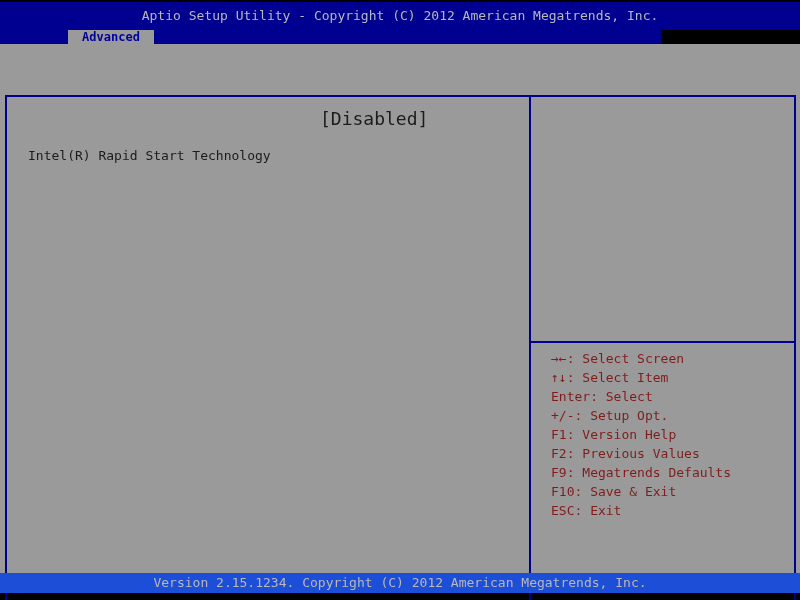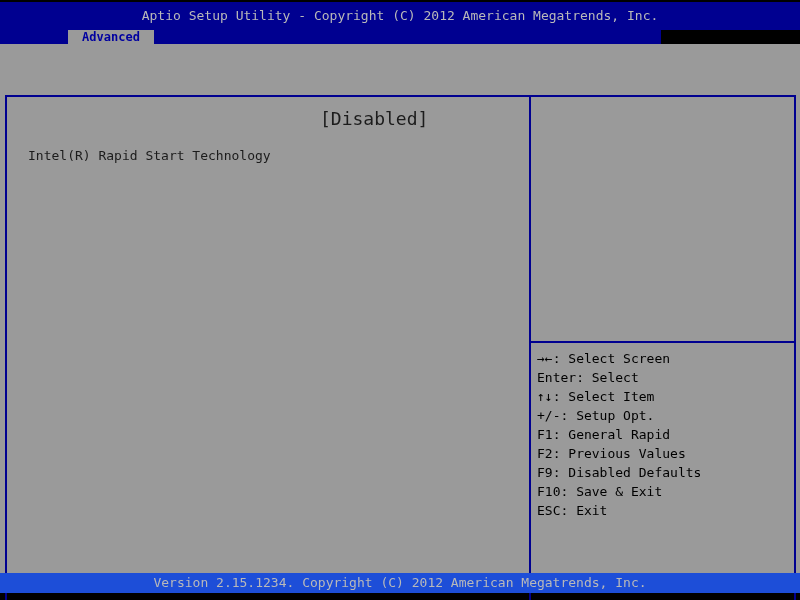--- a/index.html
+++ b/index.html
@@ -25,21 +25,21 @@
 
   
   .item-row{position:absolute;left:0;top:11px;width:522px;height:16px;}
   .item-label{position:absolute;left:21px;top:0;font-size:13px;color:#1c1c1c;white-space:pre;margin-top:40px;}
   .item-value{position:absolute;left:313px;top:0;font-size:18px;color:#1c1c1c;white-space:pre;}
 
   
   .help-desc{position:absolute;left:524px;top:0;width:263px;height:244px;}
   .hdivider{position:absolute;left:524px;top:244px;width:263px;height:2px;background:#000090;}
   .help-keys{position:absolute;left:530px;top:252px;width:257px;}
-  .help-line{font-size:13px;line-height:19px;color:#000000;white-space:pre;}
+  .help-line{font-size:13px;line-height:19px;color:#7f1d1d;white-space:pre;margin-left:14px;}
 
   
   .footer{position:absolute;left:0;top:573px;width:800px;height:20px;background:#1d4ed8;}
   .footer .version{width:100%;text-align:center;line-height:20px;font-size:13px;color:#b9b9b9;}
 </style>
 </head>
 <body>
 
 <div class="screen">
 
@@ -59,26 +59,26 @@
         <span class="item-value">[Disabled]</span>
       </div>
 
       <div class="vdivider"></div>
 
       <div class="help-desc"></div>
       <div class="hdivider"></div>
 
       <div class="help-keys">
         <div class="help-line">→←: Select Screen</div>
+        <div class="help-line">↑↓: Select Item</div>
         <div class="help-line">Enter: Select</div>
-        <div class="help-line">↑↓: Select Item</div>
         <div class="help-line">+/-: Setup Opt.</div>
-        <div class="help-line">F1: General Rapid</div>
+        <div class="help-line">F1: Version Help</div>
         <div class="help-line">F2: Previous Values</div>
-        <div class="help-line">F9: Disabled Defaults</div>
+        <div class="help-line">F9: Megatrends Defaults</div>
         <div class="help-line">F10: Save &amp; Exit</div>
         <div class="help-line">ESC: Exit</div>
       </div>
 
     </div>
   </div>
 
   <div class="footer">
     <div class="version">Version 2.15.1234. Copyright (C) 2012 American Megatrends, Inc.</div>
   </div>

